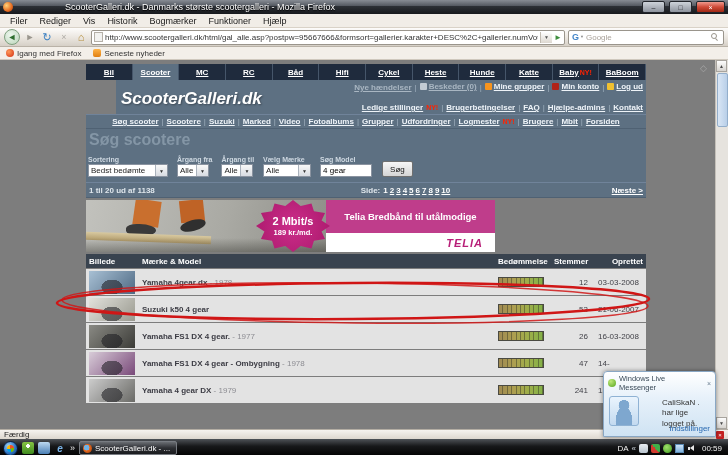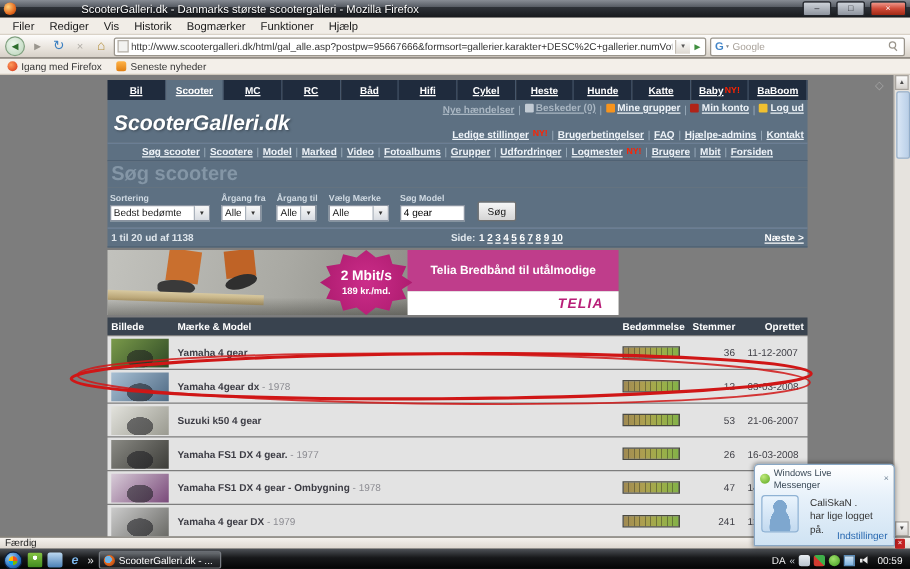--- a/index.html
+++ b/index.html
@@ -78,21 +78,21 @@
 
   .site{position:absolute;left:86px;top:4px;width:560px;}
 
   .tabs{display:flex;height:16px;}
   .tab{flex:1;background:#1f2b3d;color:#fff;font-size:8px;font-weight:bold;display:flex;align-items:center;
     justify-content:center;border-right:1px solid #46566a;box-sizing:border-box;white-space:nowrap;}
   .tab .tab-label{text-decoration:underline;}
   .tab.active{background:#5d7082;justify-content:center;}
   .badge-ny{color:#ff2200;font-size:7px;font-weight:bold;margin-left:1px;}
 
-  .site-header{background:#5d7082;height:34px;position:relative;padding:0;}
+  .site-header{background:#5d7082;height:34px;position:relative;padding:0;margin-left:30px;}
   .user-links{position:absolute;right:3px;top:2px;font-size:8px;}
   .info-links{position:absolute;right:3px;bottom:2px;font-size:8px;}
   .lnk-wrap{display:inline-flex;align-items:center;gap:2px;}
   .lnk{color:#eef3f8;font-weight:bold;text-decoration:underline;}
   .lnk-wrap.muted .lnk{color:#a9b6c2;}
   .lnk-icon{display:inline-block;width:7px;height:7px;border-radius:1px;}
   .sep{color:#9fb0bf;margin:0 3px;font-size:8px;}
   .sep::before{content:"|";}
   .logo{position:absolute;left:5px;top:9px;font-size:17px;font-weight:bold;font-style:italic;color:#fff;
     text-shadow:1px 1px 2px rgba(0,0,0,.35);}
@@ -218,21 +218,21 @@
 
   
   .msn-popup{position:absolute;left:603px;top:371px;width:113px;height:66px;z-index:20;box-sizing:border-box;
     background:linear-gradient(#ffffff,#e7f1fa 40%,#cfe3f3);border:1px solid #89a7c4;border-radius:4px 4px 0 0;
     box-shadow:0 0 4px rgba(0,0,0,.45);font-size:8px;}
   .msn-title{display:flex;align-items:center;gap:3px;padding:2px 4px;color:#3a4a58;font-size:7.5px;}
   .msn-logo{width:8px;height:8px;border-radius:50%;flex:0 0 auto;
     background:radial-gradient(circle at 35% 30%,#bfe97a,#57a51f);}
   .msn-close{margin-left:auto;color:#6b7f92;font-size:7px;}
   .msn-close::before{content:"×";}
-  .msn-body{display:flex;gap:9px;padding:2px 5px;}
+  .msn-body{display:flex;gap:23px;padding:2px 5px;}
   .msn-avatar{width:28px;height:28px;border-radius:3px;border:1px solid #8fb2d4;flex:0 0 auto;
     background:radial-gradient(circle at 50% 30%,#7ea7cf 0 22%,rgba(0,0,0,0) 23%),
     radial-gradient(ellipse at 50% 88%,#7ea7cf 0 42%,rgba(0,0,0,0) 43%),
     linear-gradient(#eaf4fd,#c3daf0);}
   .msn-text{color:#333;line-height:1.3;padding-top:2px;}
   .msn-text span{display:block;}
   .msn-footer{position:absolute;right:5px;bottom:3px;color:#2868b0;}
 </style>
 </head>
 <body>
@@ -363,21 +363,21 @@
       <div class="main-nav" id="main-nav">
           <span class="lnk-wrap">
             <span class="lnk">Søg scooter</span>
           </span>
           <span class="sep"></span>
           <span class="lnk-wrap">
             <span class="lnk">Scootere</span>
           </span>
           <span class="sep"></span>
           <span class="lnk-wrap">
-            <span class="lnk">Model</span>
+            <span class="lnk">Suzuki</span>
           </span>
           <span class="sep"></span>
           <span class="lnk-wrap">
             <span class="lnk">Marked</span>
           </span>
           <span class="sep"></span>
           <span class="lnk-wrap">
             <span class="lnk">Video</span>
           </span>
           <span class="sep"></span>
@@ -478,31 +478,20 @@
       </div>
 
       <div class="thead" id="thead">
           <span class="hcell c-img">Billede</span>
           <span class="hcell c-model">Mærke &amp; Model</span>
           <span class="hcell c-rating">Bedømmelse</span>
           <span class="hcell c-votes">Stemmer</span>
           <span class="hcell c-created">Oprettet</span>
         </div>
       <div id="table-rows">
-          <div class="trow">
-            <div class="c-img">
-              <div class="thumb" style="background: radial-gradient(at 50% 70%, rgba(25, 25, 30, 0.55) 0px, rgba(25, 25, 30, 0.55) 32%, rgba(0, 0, 0, 0) 33%), linear-gradient(135deg, rgb(122, 154, 74), rgb(47, 74, 38));"></div>
-            </div>
-            <div class="c-model"><span class="model-text">Yamaha 4 gear</span></div>
-            <div class="c-rating">
-              <div class="bar"></div>
-            </div>
-            <div class="c-votes"><span class="votes">36</span></div>
-            <div class="c-created"><span class="created">11-12-2007</span></div>
-          </div>
           <div class="trow">
             <div class="c-img">
               <div class="thumb" style="background: radial-gradient(at 50% 70%, rgba(25, 25, 30, 0.55) 0px, rgba(25, 25, 30, 0.55) 32%, rgba(0, 0, 0, 0) 33%), linear-gradient(135deg, rgb(168, 192, 212), rgb(79, 106, 132));"></div>
             </div>
             <div class="c-model"><span class="model-text">Yamaha 4gear dx</span><span class="year"> - 1978</span></div>
             <div class="c-rating">
               <div class="bar"></div>
             </div>
             <div class="c-votes"><span class="votes">12</span></div>
             <div class="c-created"><span class="created">03-03-2008</span></div>

